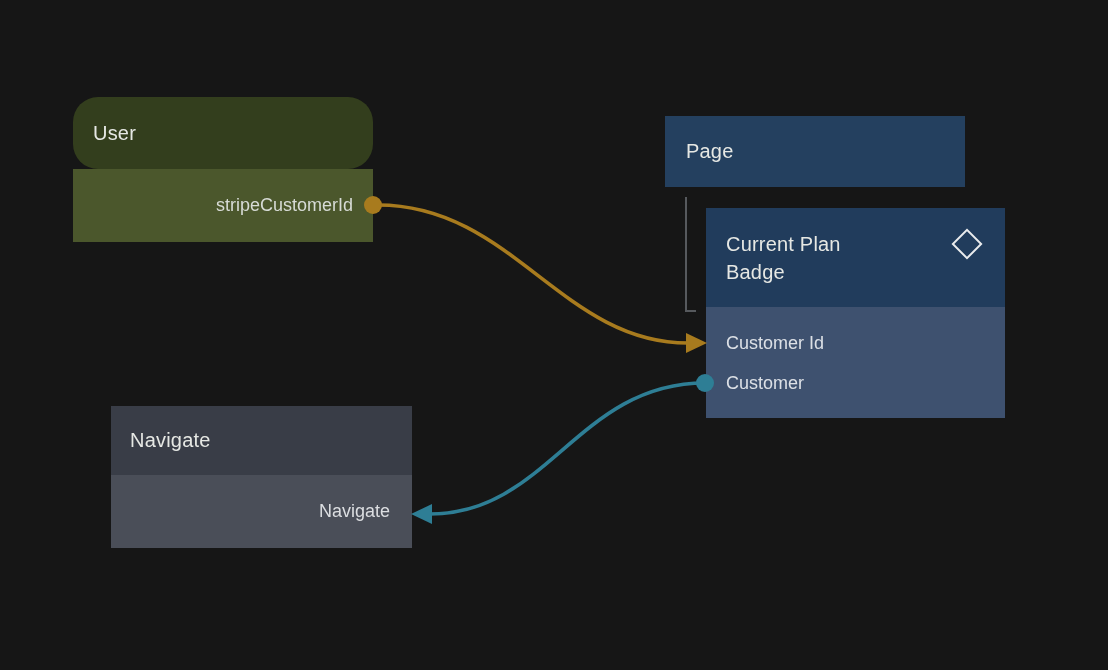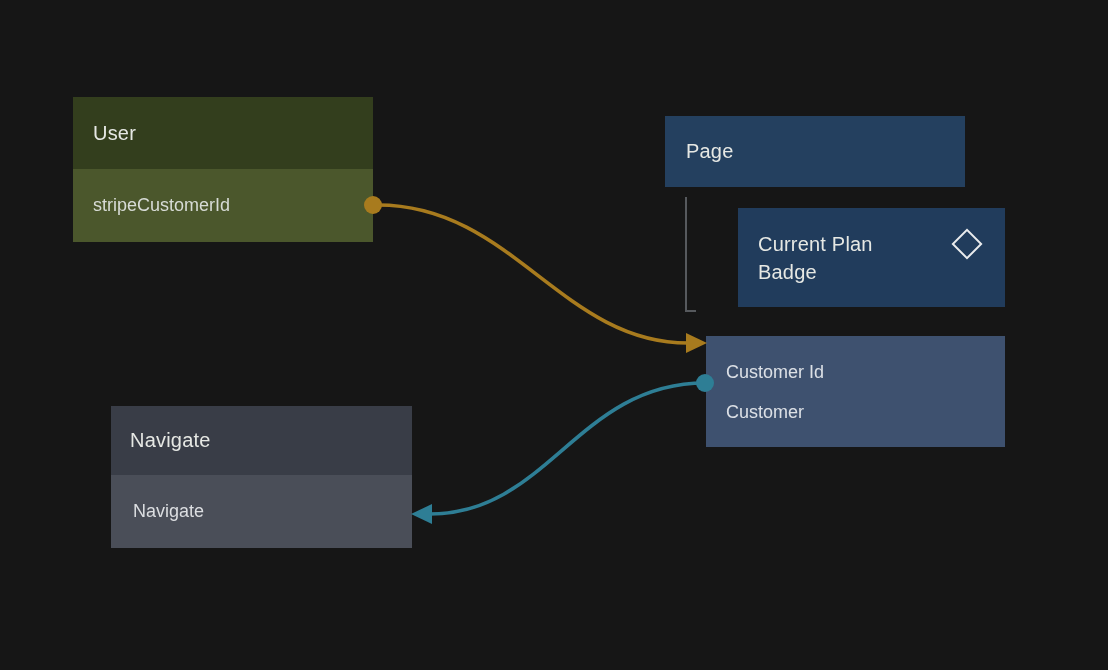--- a/index.html
+++ b/index.html
@@ -13,34 +13,34 @@
   .canvas{position:absolute;inset:0;}
   .node{position:absolute;box-sizing:border-box;}
   .node-header{
     box-sizing:border-box;
     display:flex;align-items:center;
     color:#e6e8e4;font-size:20px;letter-spacing:.2px;
     padding:0 20px;
   }
   .node-body{box-sizing:border-box;color:#d7dbd6;font-size:18px;}
   .field-row{display:flex;align-items:center;box-sizing:border-box;}
-  .right-align{}
+  .right-align{justify-content:flex-end;}
   
   #node-user{left:73px;top:97px;width:300px;height:145px;}
   #node-user .node-header{height:72px;}
   #node-user .node-body{height:73px;padding:0 20px;}
   #node-user .field-row{height:73px;}
   
   #node-page{left:665px;top:116px;width:300px;height:71px;}
   #node-page .node-header{height:71px;border-radius:19px;}
   
   #node-badge{left:706px;top:208px;width:299px;height:210px;}
   #node-badge .node-header{
     height:99px;align-items:flex-start;
-    padding:22px 120px 0 20px;line-height:28px;margin-left:32px;
+    padding:22px 120px 0 20px;line-height:28px;
   }
   #node-badge .node-body{height:111px;padding:16px 20px 0 20px;color:#dce0e6;}
   #node-badge .field-row{height:40px;}
   .diamond{
     position:absolute;right:27px;top:25px;
     width:18px;height:18px;
     border:2px solid #e9ebed;
     transform:rotate(45deg);
   }
   
@@ -50,42 +50,42 @@
   #node-navigate .field-row{height:73px;}
   
   #edge-layer{position:absolute;inset:0;pointer-events:none;}
 </style>
 </head>
 <body style="background-color: rgb(22, 22, 22);">
 
 <div class="canvas">
 
   <div class="node" id="node-user">
-    <div class="node-header" style="background-color: rgb(51, 62, 29);">
+    <div class="node-header" style="background-color: rgb(51, 62, 29); border-radius: 25px;">
       <span>User</span>
     </div>
     <div class="node-body" style="background-color: rgb(75, 87, 44);">
       <div class="field-row right-align">
         <span>stripeCustomerId</span>
       </div>
     </div>
   </div>
 
   <div class="node" id="node-page" style="background-color: rgb(36, 64, 95);">
     <div class="node-header" style="padding-left:21px;">
       <span>Page</span>
     </div>
   </div>
 
   <div class="node" id="node-badge">
     <div class="node-header" style="background-color: rgb(33, 60, 92);">
       <span>Current Plan Badge</span>
     </div>
     <span class="diamond"></span>
-    <div class="node-body" style="background-color: rgb(62, 81, 111); margin-top: 29px;">
+    <div class="node-body" style="background-color: rgb(62, 81, 111);">
       <div class="field-row">
         <span>Customer Id</span>
       </div>
       <div class="field-row">
         <span>Customer</span>
       </div>
     </div>
   </div>
 
   <div class="node" id="node-navigate">

